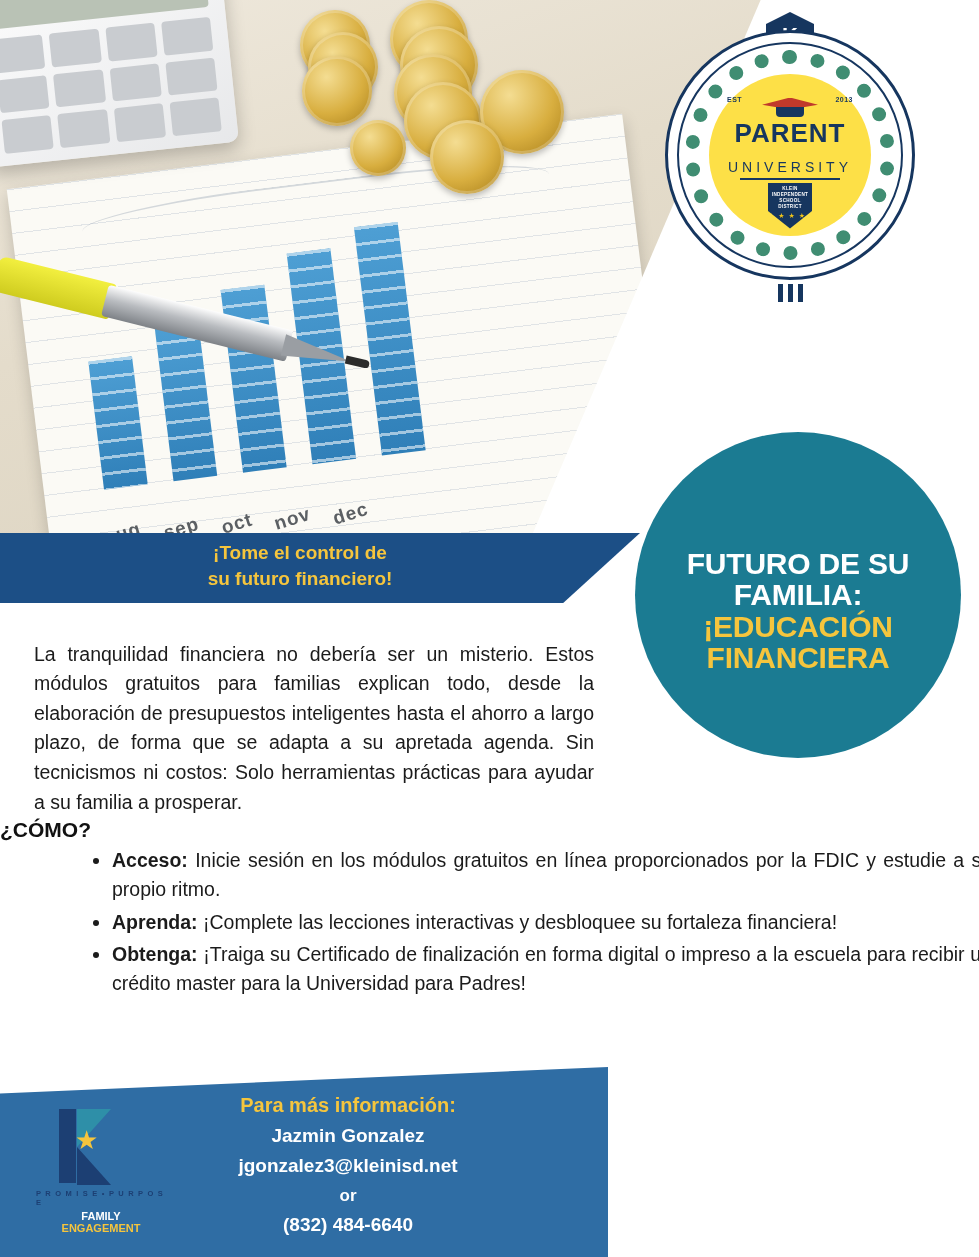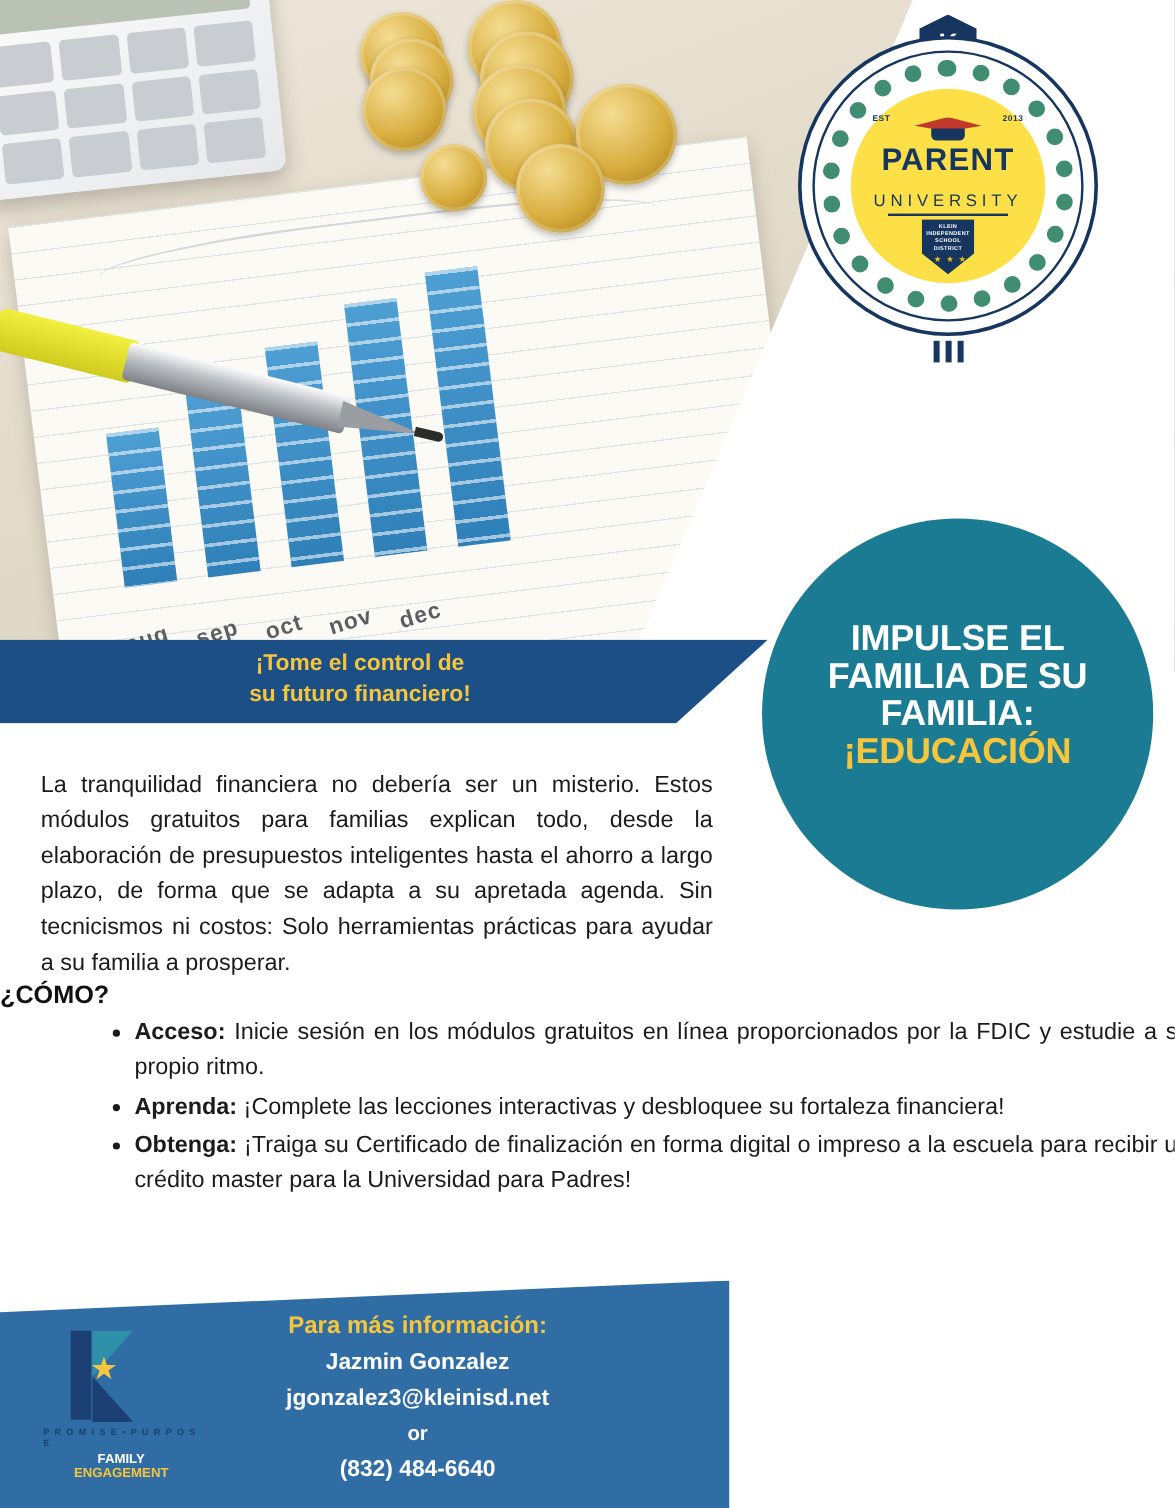--- a/index.html
+++ b/index.html
@@ -619,25 +619,25 @@
     </div>
     <div class="seal-base">
         <i></i>
         <i></i>
         <i></i>
       </div>
   </div>
 
   <div class="teal-circle">
     <div class="teal-text">
-      <span class="l-white">IMPULSE EL</span><br>
-      <span class="l-white">FAMILIA DE SU</span><br>
+      <br>
+      <span class="l-white">FUTURO DE SU</span><br>
       <span class="l-white">FAMILIA:</span><br>
       <span class="l-yellow">¡EDUCACIÓN</span><br>
-      <br>
+      <span class="l-yellow">FINANCIERA</span><br>
     </div>
   </div>
 
   <div class="band"></div>
   <div class="band-text">
     <span>¡Tome el control de</span><br>
     <span>su futuro financiero!</span>
   </div>
 
   <p class="body-copy">La tranquilidad financiera no debería ser un misterio. Estos módulos gratuitos para familias explican todo, desde la elaboración de presupuestos inteligentes hasta el ahorro a largo plazo, de forma que se adapta a su apretada agenda. Sin tecnicismos ni costos: Solo herramientas prácticas para ayudar a su familia a prosperar.</p>

